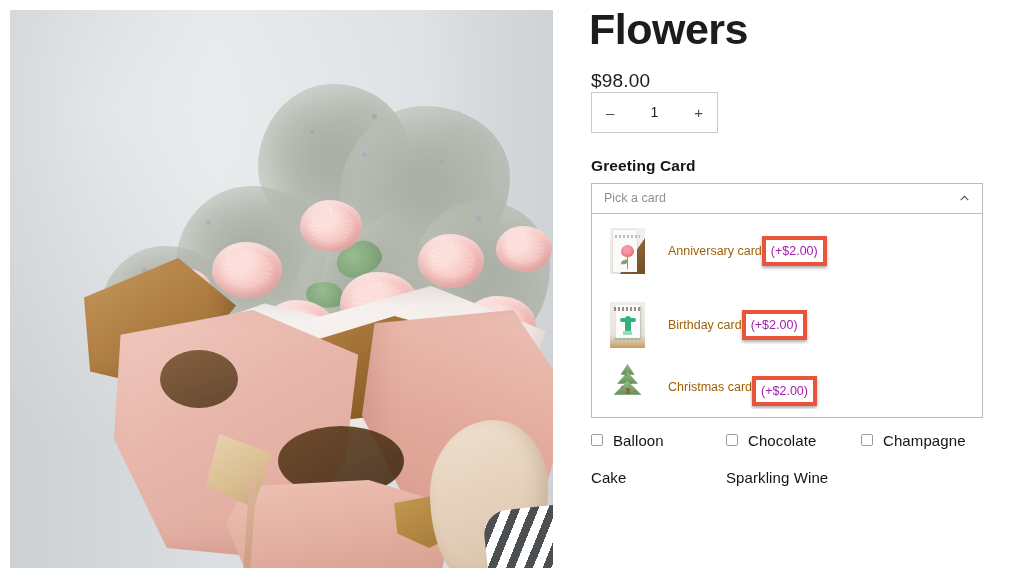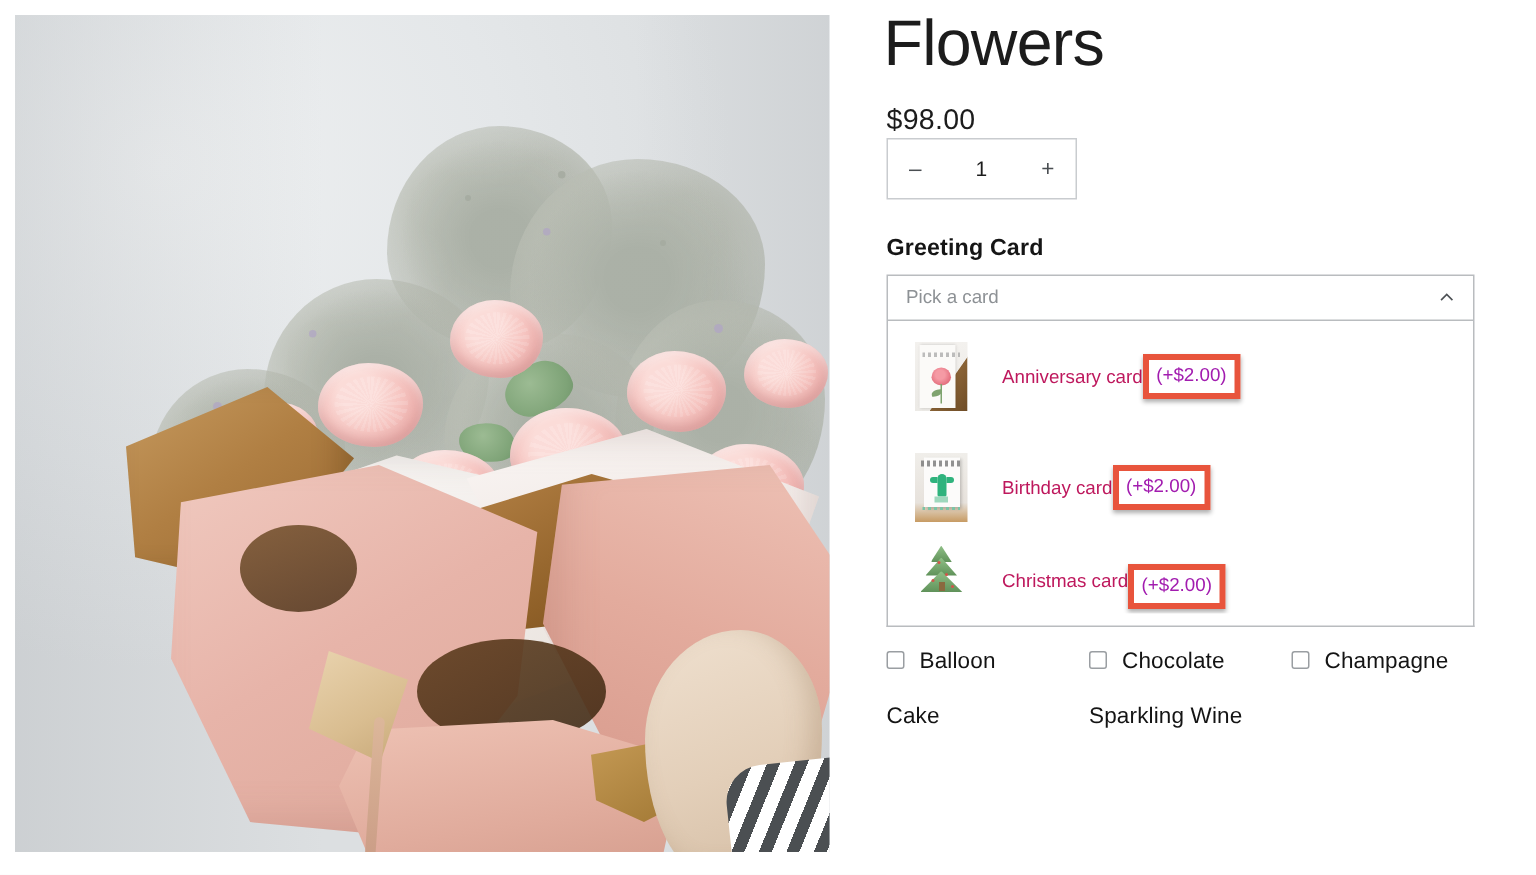--- a/index.html
+++ b/index.html
@@ -170,21 +170,21 @@
     margin: 11px 0 0 0;
     font-size: 10.5px;
     letter-spacing: 1.3px;
     color: #8b8f93;
     text-transform: uppercase;
   }
   .product-title {
     margin: 7px 0 0 -2px;
     font-size: 43px;
     line-height: 1.04;
-    font-weight: 400;
+    font-weight: 700;
     letter-spacing: -.5px;
     color: #1c1c1c;
   }
   .price {
     margin: 18px 0 0 0;
     font-size: 19px;
     color: #1c1c1c;
     letter-spacing: .2px;
   }
   .field-label {
@@ -244,21 +244,21 @@
     cursor: pointer;
   }
   .thumb {
     width: 35px; height: 46px;
     flex: none;
     margin-right: 23px;
     position: relative;
     overflow: hidden;
     background: #e9e6e2;
   }
-  .opt-label { font-size: 12.5px; color: #be185d; white-space: nowrap; }
+  .opt-label { font-size: 12.5px; color: #a16207; white-space: nowrap; }
   .opt-price {
     font-size: 12.5px; color: #a21caf;
     margin-left: 9px;
     white-space: nowrap;
   }
   .hl {
     display: inline-block;
     padding: 2px 5px 3px 5px;
     border: 4px solid #e8543c;
     background: #ffffff;

